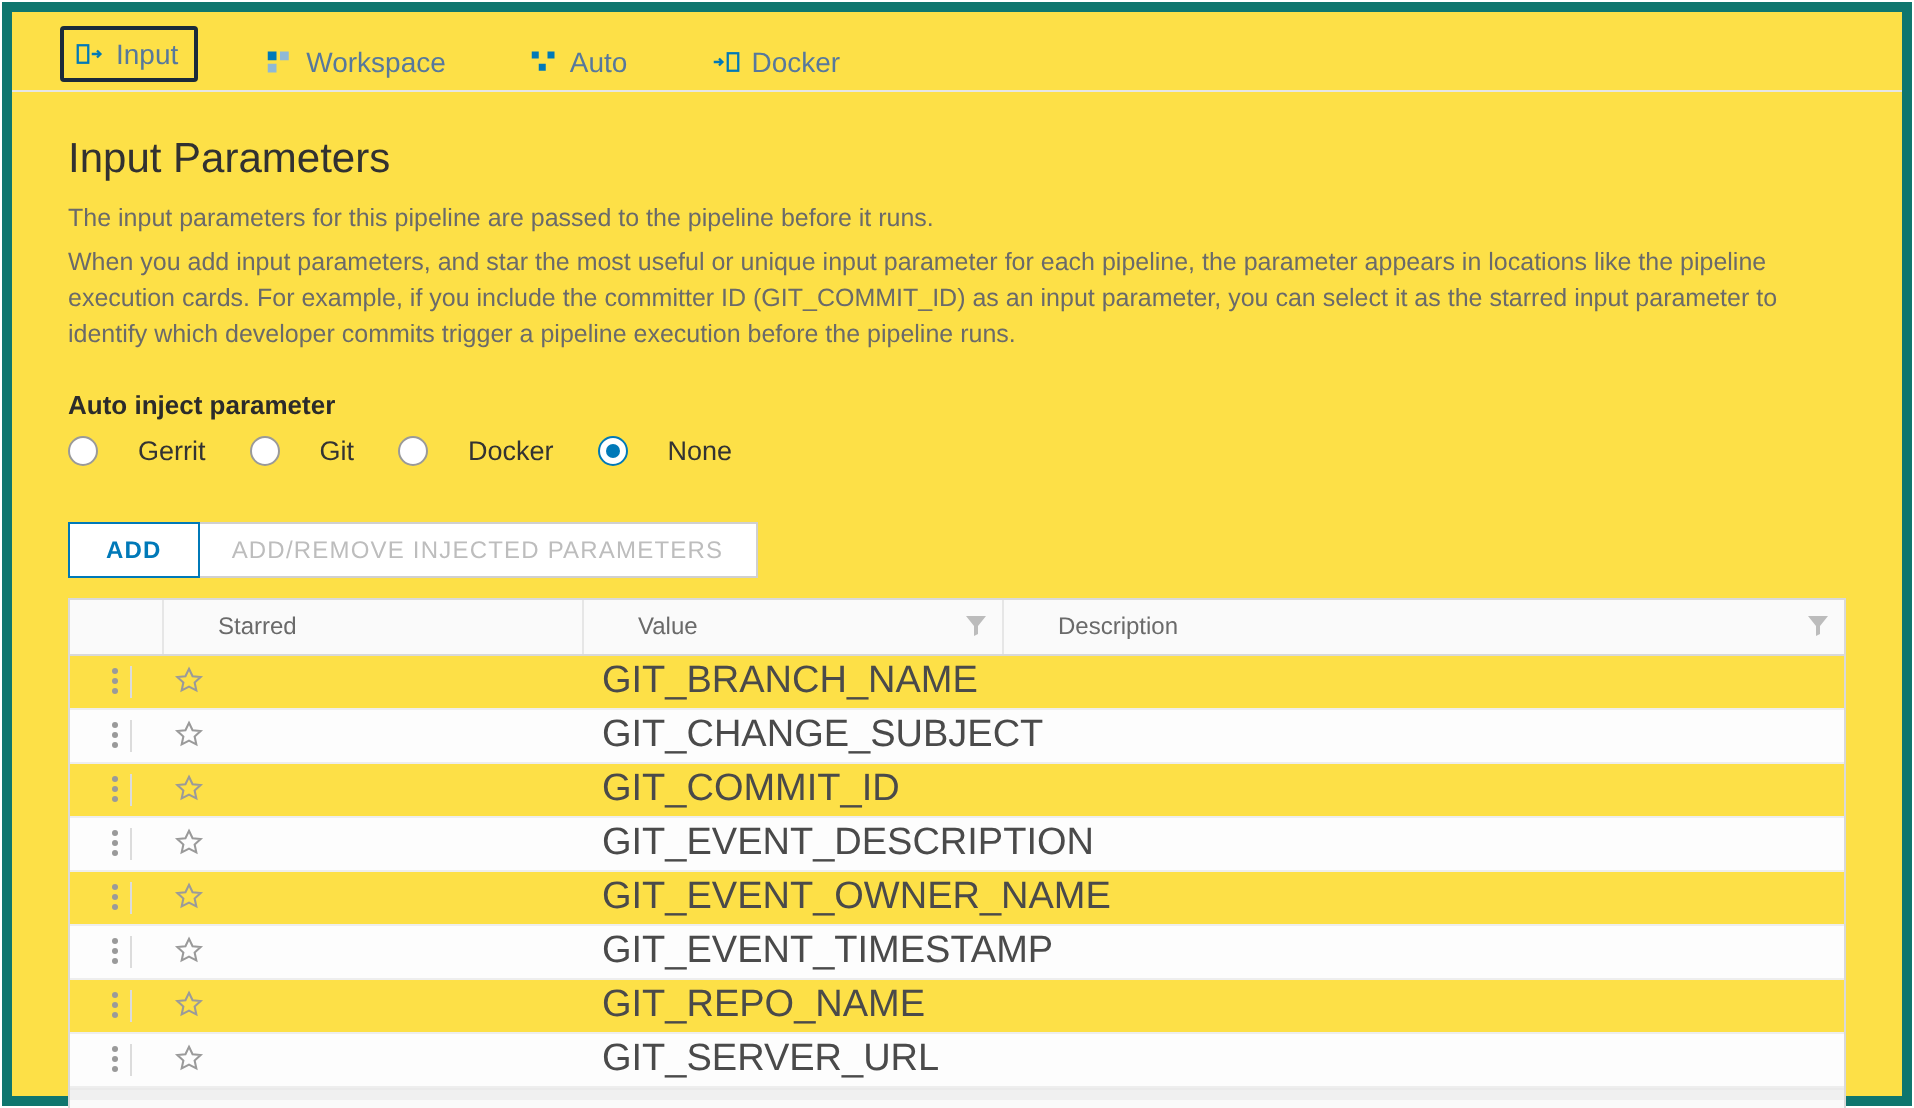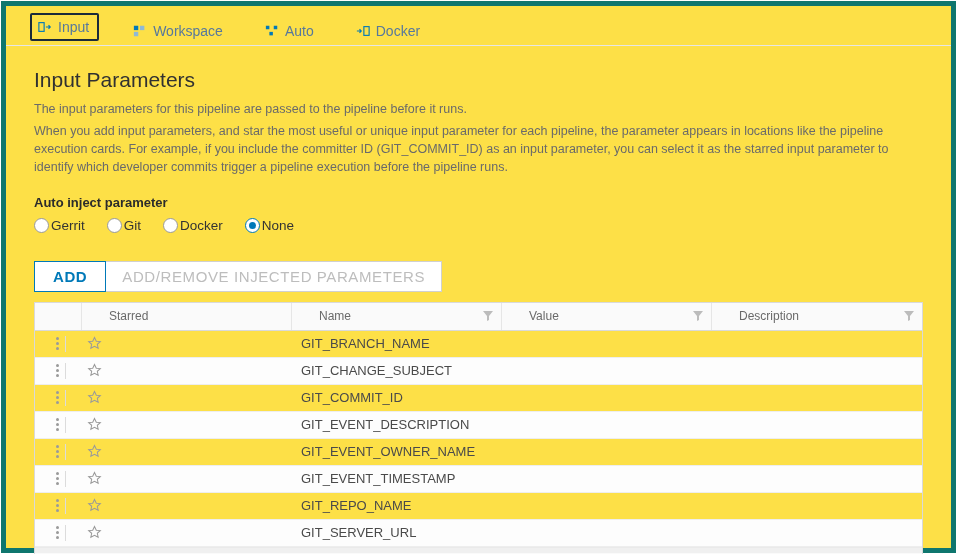--- a/index.html
+++ b/index.html
@@ -13,42 +13,42 @@
   .tab-icon { width: 14px; height: 14px; display: inline-block; }
 
   
   .content { padding: 22px 28px 8px 28px; }
   h1.title { font-size: 21px; font-weight: 400; color: #313131; margin-bottom: 8px; }
   p.desc { font-size: 12.5px; color: #6a6a6a; line-height: 1.45; margin-bottom: 4px; }
   p.desc + p.desc { margin-bottom: 18px; }
 
   .section-label { font-size: 13px; font-weight: 600; color: #2b2b2b; margin-bottom: 8px; }
   .radio-row { display: flex; align-items: center; gap: 22px; margin-bottom: 28px; }
-  .radio { display: flex; align-items: center; gap: 2px; cursor: pointer; font-size: 13.5px; color: #333; }
+  .radio { display: flex; align-items: center; gap: 20px; cursor: pointer; font-size: 13.5px; color: #333; }
   .radio-circle { width: 15px; height: 15px; border: 1px solid #9a9a9a; border-radius: 50%; display: inline-flex; align-items: center; justify-content: center; background: #fff; }
   .radio.sel .radio-circle { border-color: #0079b8; }
   .radio.sel .radio-dot { width: 7px; height: 7px; background: #0079b8; border-radius: 50%; }
 
   
   .btnbar { display: flex; margin-bottom: 10px; }
-  .btn { border: 1px solid #0079b8; color: #0079b8; background: #fff; font-size: 15px; letter-spacing: 0.6px; padding: 6px 18px; cursor: pointer; }
+  .btn { border: 1px solid #0079b8; color: #0079b8; background: #fff; font-size: 12px; letter-spacing: 0.6px; padding: 6px 18px; cursor: pointer; }
   .btn.primary { font-weight: 600; }
   .btn.secondary { color: #bdbdbd; border-color: #d0d0d0; border-left: none; padding: 6px 16px; cursor: default; }
 
   
   .table { border: 1px solid #d9d9d9; }
   .thead { display: flex; background: #fafafa; border-bottom: 1px solid #d9d9d9; height: 28px; align-items: center; }
   .thead .th { font-size: 12px; color: #6a6a6a; padding: 0 8px; display: flex; align-items: center; justify-content: space-between; height: 100%; }
   .thead .th + .th { border-left: 1px solid #e6e6e6; padding-left: 27px; }
   .filter-icon { color: #bcbcbc; font-size: 11px; }
   .tbody .tr { display: flex; border-bottom: 1px solid #eee; height: 27px; align-items: center; }
   .tbody .tr:nth-child(even) { background: #fdfdfd; }
   .col-handle { width: 46px; display: flex; align-items: center; justify-content: center; gap: 6px; padding-left: 6px;}
   .col-star   { width: 210px; padding-left: 6px; display:flex; align-items:center;}
-  .col-name   { width: 210px; padding-left: 10px; color: #4a4a4a; font-size: 13px; }
+  .col-name   { width: 210px; padding-left: 10px; color: #4a4a4a; font-size: 19px; }
   .col-value  { width: 210px; padding-left: 10px; }
   .col-desc   { flex: 1;  padding-left: 10px; }
   .th.col-handle{border-left:none;}
   .dots { color: #9a9a9a; font-size: 14px; line-height: 4px; display:flex; flex-direction:column; gap:2px; cursor:pointer;}
   .dots span{width:3px;height:3px;background:#9a9a9a;border-radius:50%;}
   .sep { width:1px; height:16px; background:#dcdcdc; }
   .star { width:15px;height:15px; cursor:pointer; }
   .tfoot { display:flex; justify-content:space-between; align-items:center; height:24px; background:#fafafa; font-size:11.5px; color:#6a6a6a; padding: 0 10px;}
   .scrollbar-track{ height:6px; background:#f0f0f0; border-top:1px solid #eaeaea;}
 </style>
@@ -127,26 +127,20 @@
       <button class="btn primary">ADD</button>
       <button class="btn secondary">ADD/REMOVE INJECTED PARAMETERS</button>
     </div>
 
     <div class="table">
       <div class="thead">
         <div class="th col-handle"></div>
         <div class="th col-star">
           <span>Starred</span>
         </div>
-        <div class="th col-name">
-          <span>Name</span>
-          <svg class="filter-icon" width="10" height="10" viewBox="0 0 10 10">
-              <path d="M0 0 h10 l-4 5 v4 l-2 1 v-5 z" fill="#bcbcbc"></path>
-            </svg>
-        </div>
         <div class="th col-value">
           <span>Value</span>
           <svg class="filter-icon" width="10" height="10" viewBox="0 0 10 10">
               <path d="M0 0 h10 l-4 5 v4 l-2 1 v-5 z" fill="#bcbcbc"></path>
             </svg>
         </div>
         <div class="th col-desc">
           <span>Description</span>
           <svg class="filter-icon" width="10" height="10" viewBox="0 0 10 10">
               <path d="M0 0 h10 l-4 5 v4 l-2 1 v-5 z" fill="#bcbcbc"></path>

